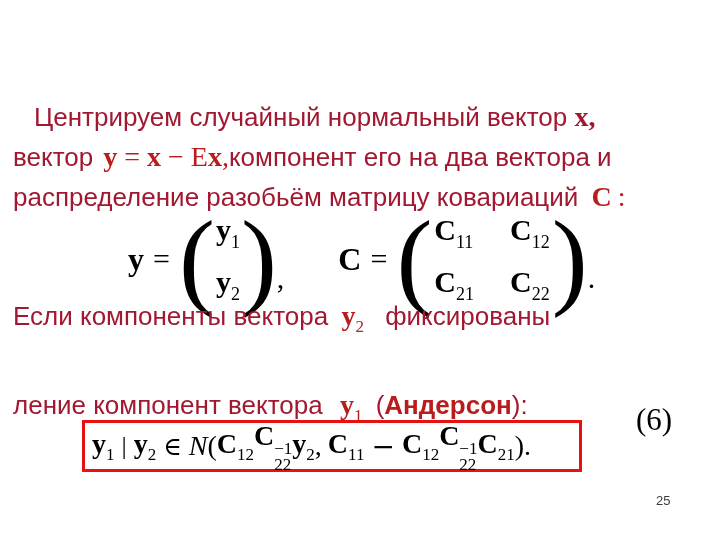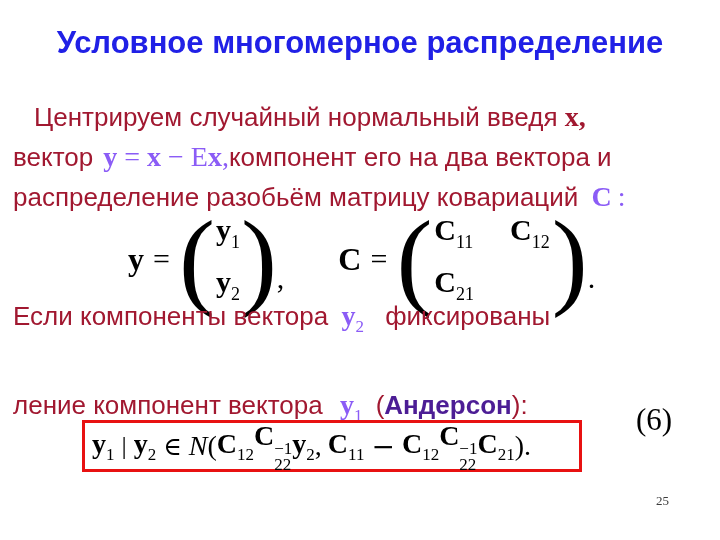--- a/index.html
+++ b/index.html
@@ -14,26 +14,26 @@
   
   .para{position:absolute;left:13px;width:702px;color:#A11830;
         font-size:26px;font-family:"Liberation Sans",sans-serif;}
   .para1{top:97px;line-height:40px;}
   .para2{top:296px;line-height:39px;}
   .indent{display:inline-block;width:21px;}
 
   
   .m{font-family:"Liberation Serif","DejaVu Serif",serif;font-size:28px;}
   .mb{font-weight:bold;}
-  .black{color:#8b5cf6;}
+  .black{color:#b91c1c;}
   .dred{color:#A11830;}
   .sub{font-size:17px;vertical-align:-7px;font-weight:normal;}
   .ml6{margin-left:6px;} .ml10{margin-left:10px;} .ml14{margin-left:14px;}
   .mr6{margin-right:6px;}
-  .andersen{color:#4c1d95;font-weight:bold;}
+  .andersen{color:#b91c1c;font-weight:bold;}
 
   
   .mathrow{position:absolute;top:213px;left:128px;height:92px;display:flex;
            align-items:center;color:#000;font-family:"Liberation Serif","DejaVu Serif",serif;}
   .lhs{font-weight:bold;font-size:32px;}
   .eqs{font-size:30px;margin:0 9px;}
   .paren{font-family:"Liberation Serif",serif;font-weight:400;font-size:108px;
          line-height:88px;display:inline-block;}
   .vgrid{display:flex;flex-direction:column;row-gap:12px;margin:0 1px;}
   .cgrid{display:grid;grid-template-columns:auto auto;column-gap:36px;row-gap:12px;margin:0 2px;}
@@ -50,31 +50,30 @@
   .eqbox .bar{margin:0 7px;font-size:26px;}
   .eqbox .sym{font-family:"DejaVu Serif","DejaVu Sans",serif;font-size:25px;margin:0 7px;}
   .eqbox .it{font-style:italic;}
   .stk{display:inline-flex;flex-direction:column;line-height:0.92;font-size:17px;
        vertical-align:-9px;text-align:left;}
   .minus{margin:0 7px;font-family:"DejaVu Serif",serif;}
 
   .eqnum{position:absolute;left:636px;top:402px;font-family:"Liberation Serif",serif;
          font-size:31px;color:#000;}
   .pagenum{position:absolute;left:656px;top:493px;font-size:13px;color:#3c3c3c;
-           font-family:Liberation Serif, serif;}
+           font-family:Liberation Sans, sans-serif;}
 </style>
 </head>
 <body>
 
 <div class="slide">
 
-  <div class="title">Условное многомерное распределение</div>
 
   <div class="para para1">
-    <span class="indent"></span><span>Центрируем случайный нормальный введя</span>
+    <span class="indent"></span><span>Центрируем случайный нормальный вектор</span>
     <span class="m mb dred">x,</span><br>
     <span>вектор</span><span class="m black ml10"><span class="mb">y</span> <span>=</span> <span class="mb">x</span> <span>−</span> <span>E</span><span class="mb">x</span><span>,</span></span><span>компонент его на два вектора и</span><br>
     <span>распределение разобьём матрицу ковариаций</span>
     <span class="m mb black ml6">C</span><span class="m black ml6">:</span>
   </div>
 
   <div class="mathrow">
     <span class="lhs">y</span>
     <span class="eqs">=</span>
     <span class="paren">(</span>
@@ -85,20 +84,21 @@
     <span class="paren">)</span>
     <span class="trail">,</span>
 
     <span class="lhs gapC">C</span>
     <span class="eqs">=</span>
     <span class="paren">(</span>
     <span class="cgrid">
       <span class="cell"><span class="b">C</span><span class="s sub">11</span></span>
       <span class="cell"><span class="b">C</span><span class="s sub">12</span></span>
       <span class="cell"><span class="b">C</span><span class="s sub">21</span></span>
+      <span class="cell"><span class="b">C</span><span class="s sub">22</span></span>
     </span>
     <span class="paren">)</span>
     <span class="trail">.</span>
   </div>
 
   <div class="para para2">
     <span>Если компоненты вектора</span>
     <span class="m mb black ml6"><span>y</span><span class="sub">2</span></span>
     <span class="ml14">фиксированы</span><br>
     <br>

